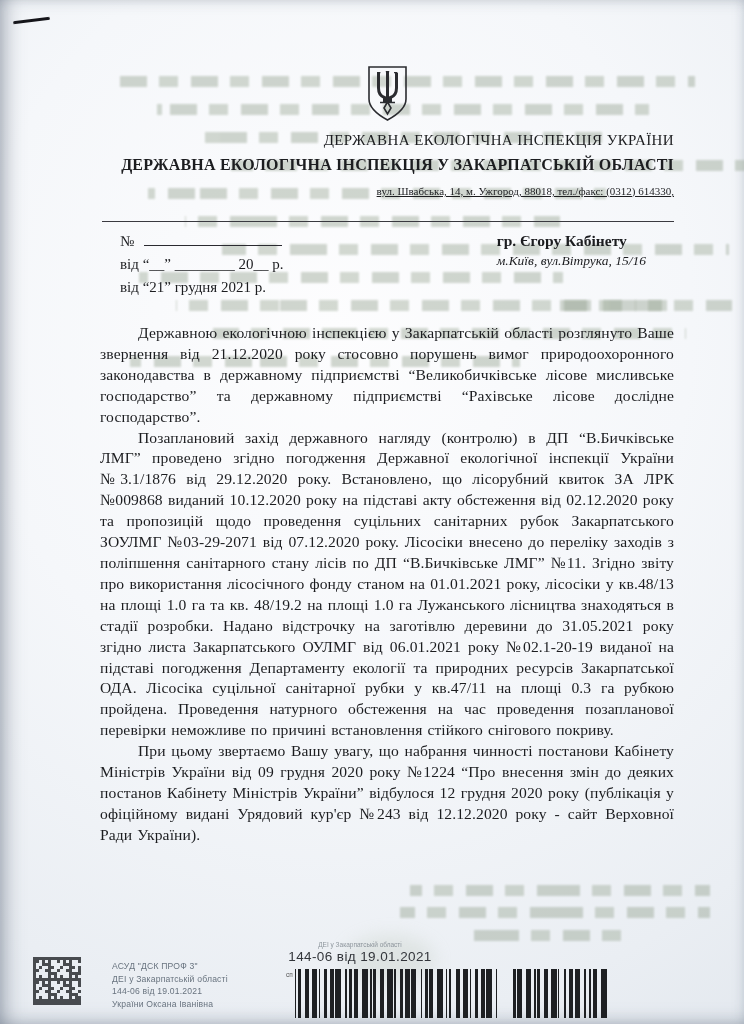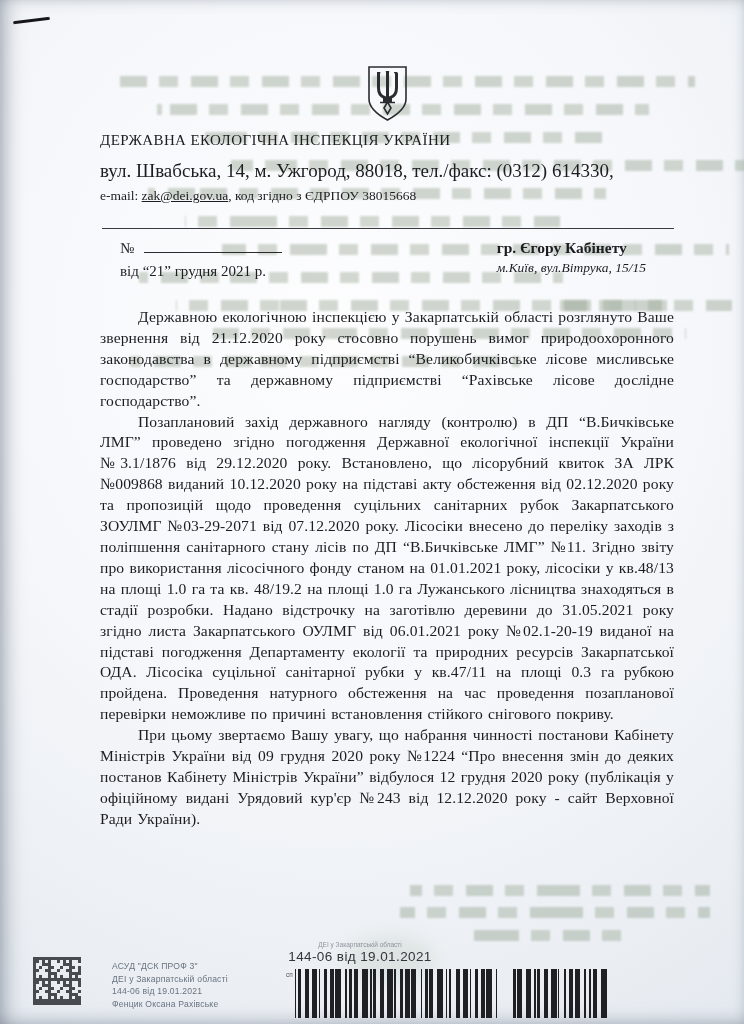--- a/index.html
+++ b/index.html
@@ -14,25 +14,25 @@
   }
   .scratch{position:absolute;left:13px;top:19px;width:37px;height:3px;background:#15151a;
     transform:rotate(-7deg);border-radius:2px;filter:blur(.3px);}
   
   .bleed{position:absolute;inset:0;pointer-events:none;}
   .bleed-line{position:absolute;height:11px;filter:blur(1.3px);opacity:.42;
     background:repeating-linear-gradient(90deg,#93a18e 0 27px,transparent 27px 39px,#9aa894 39px 58px,transparent 58px 71px);}
   .bleed-blob{position:absolute;left:345px;top:935px;width:90px;height:50px;border-radius:50%;
     background:#b9c4b4;opacity:.28;filter:blur(9px);}
   .content{position:relative;padding:64px 70px 0 100px;}
-  header{text-align:left;}
+  header{text-align:right;}
   .emblem{display:block;margin:0 auto 8px auto;}
   .org1{font-size:15px;font-weight:normal;letter-spacing:.4px;margin:2px 0 0 0;}
   .org2{font-size:16px;font-weight:bold;letter-spacing:.2px;margin:7px 0 0 0;}
-  .addr{font-size:19px;margin:11px 0 0 0;}
+  .addr{font-size:11px;margin:11px 0 0 0;text-decoration:underline;}
   .addr2{font-size:13.5px;margin:6px 0 0 0;}
   .email{text-decoration:underline;}
   .rule{border:0;border-top:1.6px solid #3a3a40;margin:24px 0 0 2px;width:572px;}
   .refrow{display:flex;justify-content:space-between;margin-top:8px;}
   .refblock{font-size:15px;line-height:23px;padding-left:20px;white-space:nowrap;}
   .refblock .no-line .fill{display:inline-block;width:138px;border-bottom:1.4px solid #2a2a30;height:14px;margin-left:10px;}
   .refblock .outdent{margin-left:-20px;}
   .recipient{text-align:left;padding-right:28px;padding-top:2px;}
   .recipient .name{font-weight:bold;font-size:15.5px;}
   .recipient .raddr{font-style:italic;font-size:13.5px;margin-top:3px;}
@@ -85,50 +85,51 @@
         <path d="M5 3 H42 V35 Q42 46 23.5 56 Q5 46 5 35 Z" fill="none" stroke="#2b2c30" stroke-width="1.6"></path>
         <g fill="none" stroke="#2b2c30" stroke-width="3">
           <path d="M14.5 9 V24 Q14.5 31.5 20.5 33.5 V38"></path>
           <path d="M32.5 9 V24 Q32.5 31.5 26.5 33.5 V38"></path>
           <path d="M23.5 8 V38"></path>
         </g>
         <path d="M13 8.6 h3.4 M30 8.6 h3.4 M21.8 7.6 h3.4" stroke="#2b2c30" stroke-width="1.4" fill="none"></path>
         <path d="M16 38.5 h15 M23.5 38 L20 44 L23.5 50 L27 44 Z" stroke="#2b2c30" stroke-width="1.6" fill="none"></path>
       </svg>
       <h1 class="org1">ДЕРЖАВНА ЕКОЛОГІЧНА ІНСПЕКЦІЯ УКРАЇНИ</h1>
+      <h2 class="org2">ДЕРЖАВНА ЕКОЛОГІЧНА ІНСПЕКЦІЯ У ЗАКАРПАТСЬКІЙ ОБЛАСТІ</h2>
       <p class="addr">вул. Швабська, 14, м. Ужгород, 88018,  тел./факс: (0312) 614330,</p>
-      <p class="addr2"><span>e-mail: </span><span class="email">zak@dei.gov.ua</span><span>, код згідно з ЄДРПОУ 38015668</span></p>
     </header>
 
     <div class="rule"></div>
 
     <div class="refrow">
       <div class="refblock">
         <div class="no-line"><span>№</span><span class="fill"></span></div>
+        <div>від “__” ________ 20__ р.</div>
         <div>від “21” грудня 2021 р.</div>
       </div>
       <div class="recipient">
         <div class="name">гр. Єгору Кабінету</div>
-        <div class="raddr">м.Київ, вул.Вітрука, 15/15</div>
+        <div class="raddr">м.Київ, вул.Вітрука, 15/16</div>
       </div>
     </div>
 
     <main>
       <p>Державною екологічною інспекцією у Закарпатській області розглянуто Ваше звернення від 21.12.2020 року стосовно порушень вимог природоохоронного законодавства в державному підприємстві “Великобичківське лісове мисливське господарство” та державному підприємстві “Рахівське лісове дослідне господарство”.</p>
       <p>Позаплановий захід державного нагляду (контролю) в ДП “В.Бичківське ЛМГ” проведено згідно погодження Державної екологічної інспекції України №3.1/1876 від 29.12.2020 року. Встановлено, що лісорубний квиток ЗА ЛРК №009868 виданий 10.12.2020 року на підставі акту обстеження від 02.12.2020 року та пропозицій щодо проведення суцільних санітарних рубок Закарпатського ЗОУЛМГ №03-29-2071 від 07.12.2020 року. Лісосіки внесено до переліку заходів з поліпшення санітарного стану лісів по ДП “В.Бичківське ЛМГ” №11. Згідно звіту про використання лісосічного фонду станом на 01.01.2021 року, лісосіки у кв.48/13 на площі 1.0 га та кв. 48/19.2 на площі 1.0 га Лужанського лісництва знаходяться в стадії розробки. Надано відстрочку на заготівлю деревини до 31.05.2021 року згідно листа Закарпатського ОУЛМГ від 06.01.2021 року №02.1-20-19 виданої на підставі погодження Департаменту екології та природних ресурсів Закарпатської ОДА. Лісосіка суцільної санітарної рубки у кв.47/11 на площі 0.3 га рубкою пройдена. Проведення натурного обстеження на час проведення позапланової перевірки неможливе по причині встановлення стійкого снігового покриву.</p>
       <p>При цьому звертаємо Вашу увагу, що набрання чинності постанови Кабінету Міністрів України від 09 грудня 2020 року №1224 “Про внесення змін до деяких постанов Кабінету Міністрів України” відбулося 12 грудня 2020 року (публікація у офіційному видані Урядовий кур'єр №243 від 12.12.2020 року - сайт Верховної Ради України).</p>
     </main>
   </div>
 
   <footer>
     <div class="matrix" id="matrix"><i class="f"></i><i class="f"></i><i class="f"></i><i class="f"></i><i class="f"></i><i class="f"></i><i class="f"></i><i class="f"></i><i class="f"></i><i class="f"></i><i class="f"></i><i class="f"></i><i class="f"></i><i class="f"></i><i class="f"></i><i class="f"></i><i class="f"></i><i class="f"></i><i></i><i class="f"></i><i></i><i class="f"></i><i></i><i></i><i class="f"></i><i></i><i class="f"></i><i></i><i class="f"></i><i></i><i></i><i class="f"></i><i class="f"></i><i></i><i></i><i class="f"></i><i class="f"></i><i class="f"></i><i></i><i></i><i></i><i></i><i class="f"></i><i class="f"></i><i class="f"></i><i></i><i></i><i></i><i class="f"></i><i></i><i class="f"></i><i></i><i></i><i class="f"></i><i class="f"></i><i></i><i></i><i class="f"></i><i></i><i></i><i class="f"></i><i class="f"></i><i></i><i class="f"></i><i class="f"></i><i class="f"></i><i></i><i></i><i class="f"></i><i class="f"></i><i></i><i></i><i class="f"></i><i></i><i></i><i class="f"></i><i class="f"></i><i></i><i></i><i class="f"></i><i class="f"></i><i></i><i></i><i></i><i></i><i class="f"></i><i class="f"></i><i class="f"></i><i></i><i></i><i></i><i></i><i class="f"></i><i class="f"></i><i class="f"></i><i class="f"></i><i class="f"></i><i></i><i class="f"></i><i></i><i></i><i class="f"></i><i></i><i class="f"></i><i></i><i class="f"></i><i></i><i></i><i class="f"></i><i></i><i class="f"></i><i></i><i class="f"></i><i class="f"></i><i class="f"></i><i class="f"></i><i class="f"></i><i class="f"></i><i class="f"></i><i class="f"></i><i class="f"></i><i class="f"></i><i class="f"></i><i class="f"></i><i class="f"></i><i class="f"></i><i class="f"></i><i class="f"></i><i class="f"></i><i class="f"></i><i></i><i class="f"></i><i></i><i class="f"></i><i></i><i></i><i class="f"></i><i></i><i class="f"></i><i></i><i class="f"></i><i></i><i></i><i class="f"></i><i class="f"></i><i></i><i></i><i class="f"></i><i class="f"></i><i class="f"></i><i></i><i></i><i></i><i></i><i class="f"></i><i class="f"></i><i class="f"></i><i></i><i></i><i class="f"></i><i class="f"></i><i></i><i class="f"></i><i></i><i></i><i class="f"></i><i class="f"></i><i></i><i></i><i class="f"></i><i></i><i></i><i class="f"></i><i class="f"></i><i></i><i></i><i class="f"></i><i class="f"></i><i></i><i></i><i class="f"></i><i class="f"></i><i></i><i></i><i class="f"></i><i></i><i></i><i class="f"></i><i class="f"></i><i></i><i></i><i class="f"></i><i class="f"></i><i></i><i></i><i></i><i></i><i class="f"></i><i class="f"></i><i class="f"></i><i></i><i></i><i></i><i></i><i class="f"></i><i class="f"></i><i class="f"></i><i></i><i class="f"></i><i></i><i class="f"></i><i></i><i></i><i class="f"></i><i></i><i class="f"></i><i></i><i class="f"></i><i></i><i></i><i class="f"></i><i></i><i class="f"></i><i class="f"></i><i class="f"></i><i class="f"></i><i class="f"></i><i class="f"></i><i class="f"></i><i class="f"></i><i class="f"></i><i class="f"></i><i class="f"></i><i class="f"></i><i class="f"></i><i class="f"></i><i class="f"></i><i class="f"></i><i class="f"></i><i class="f"></i><i class="f"></i><i class="f"></i><i class="f"></i><i class="f"></i><i class="f"></i><i class="f"></i><i class="f"></i><i class="f"></i><i class="f"></i><i class="f"></i><i class="f"></i><i class="f"></i><i class="f"></i><i class="f"></i><i class="f"></i><i class="f"></i></div>
     <div class="stamp-left">
       <div>АСУД "ДСК ПРОФ 3"</div>
       <div>ДЕІ у Закарпатській області</div>
       <div>144-06 від 19.01.2021</div>
-      <div>Фенцик Оксана Рахівське</div>
+      <div>України Оксана Іванівна</div>
     </div>
     <div class="bc-overlabel">ДЕІ у Закарпатській області</div>
     <div class="bc-number">144-06 від 19.01.2021</div>
     <div class="bc-prefix">сп</div>
     <div class="barcode" id="barcode"><i style="width: 1.4px;"></i><s style="width: 1.4px;"></s><i style="width: 2.8px;"></i><s style="width: 4.2px;"></s><i style="width: 4.2px;"></i><s style="width: 2.8px;"></s><i style="width: 5.6px;"></i><s style="width: 1.4px;"></s><i style="width: 1.4px;"></i><s style="width: 4.2px;"></s><i style="width: 2.8px;"></i><s style="width: 2.8px;"></s><i style="width: 4.2px;"></i><s style="width: 1.4px;"></s><i style="width: 5.6px;"></i><s style="width: 4.2px;"></s><i style="width: 1.4px;"></i><s style="width: 2.8px;"></s><i style="width: 2.8px;"></i><s style="width: 1.4px;"></s><i style="width: 4.2px;"></i><s style="width: 4.2px;"></s><i style="width: 5.6px;"></i><s style="width: 2.8px;"></s><i style="width: 1.4px;"></i><s style="width: 1.4px;"></s><i style="width: 2.8px;"></i><s style="width: 4.2px;"></s><i style="width: 4.2px;"></i><s style="width: 2.8px;"></s><i style="width: 5.6px;"></i><s style="width: 1.4px;"></s><i style="width: 1.4px;"></i><s style="width: 4.2px;"></s><i style="width: 2.8px;"></i><s style="width: 2.8px;"></s><i style="width: 4.2px;"></i><s style="width: 1.4px;"></s><i style="width: 5.6px;"></i><s style="width: 4.2px;"></s><i style="width: 1.4px;"></i><s style="width: 2.8px;"></s><i style="width: 2.8px;"></i><s style="width: 1.4px;"></s><i style="width: 4.2px;"></i><s style="width: 4.2px;"></s><i style="width: 5.6px;"></i><s style="width: 2.8px;"></s><i style="width: 1.4px;"></i><s style="width: 1.4px;"></s><i style="width: 2.8px;"></i><s style="width: 4.2px;"></s><i style="width: 4.2px;"></i><s style="width: 2.8px;"></s><i style="width: 5.6px;"></i><s style="width: 1.4px;"></s><i style="width: 1.4px;"></i><s style="width: 4.2px;"></s><i style="width: 2.8px;"></i><s style="width: 2.8px;"></s><i style="width: 4.2px;"></i><s style="width: 1.4px;"></s><i style="width: 5.6px;"></i><s style="width: 4.2px;"></s><i style="width: 1.4px;"></i><s style="width: 2.8px;"></s><s style="width: 13px;"></s><i style="width: 2.8px;"></i><s style="width: 1.4px;"></s><i style="width: 4.2px;"></i><s style="width: 4.2px;"></s><i style="width: 5.6px;"></i><s style="width: 2.8px;"></s><i style="width: 1.4px;"></i><s style="width: 1.4px;"></s><i style="width: 2.8px;"></i><s style="width: 4.2px;"></s><i style="width: 4.2px;"></i><s style="width: 2.8px;"></s><i style="width: 5.6px;"></i><s style="width: 1.4px;"></s><i style="width: 1.4px;"></i><s style="width: 4.2px;"></s><i style="width: 2.8px;"></i><s style="width: 2.8px;"></s><i style="width: 4.2px;"></i><s style="width: 1.4px;"></s><i style="width: 5.6px;"></i><s style="width: 4.2px;"></s><i style="width: 1.4px;"></i><s style="width: 2.8px;"></s><i style="width: 2.8px;"></i><s style="width: 1.4px;"></s><i style="width: 4.2px;"></i><s style="width: 4.2px;"></s><i style="width: 5.6px;"></i></div>
   </footer>
 </div>
 
 </body></html>

